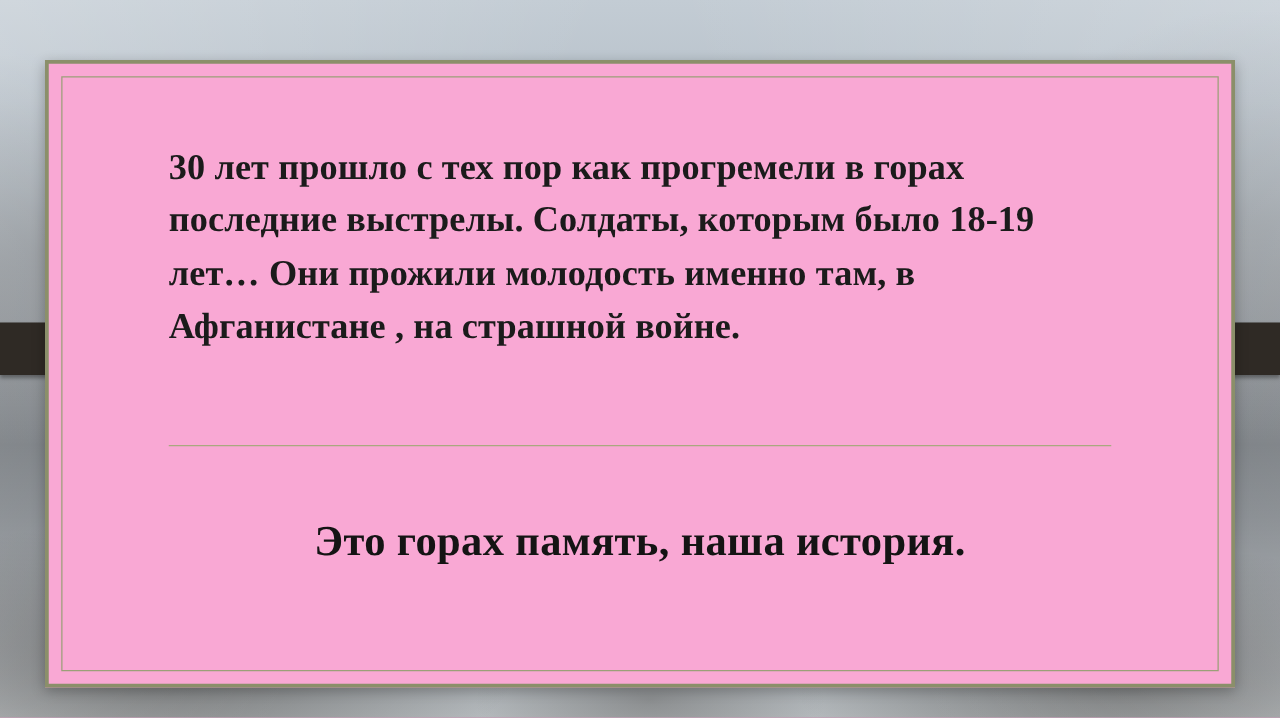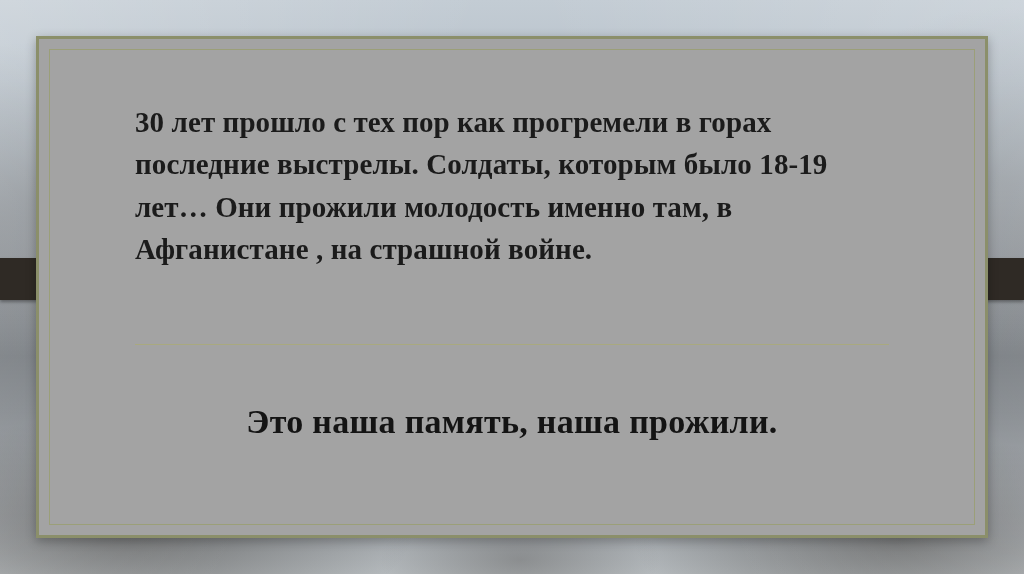--- a/index.html
+++ b/index.html
@@ -65,24 +65,24 @@
     background: #2f2a25;
     box-shadow: 0 2px 3px rgba(0,0,0,0.35);
   }
   .ribbon-left  { left: 0; }
   .ribbon-right { right: 0; }
 
   
   .card {
     position: absolute;
     left: 36px;
-    top: 36px;
+    top: 48px;
     width: 952px;
     height: 502px;
-    background: #a3a3a3;
+    background: #f9a8d4;
     box-sizing: border-box;
     border: 3px solid #8b8f6a;
     box-shadow: 0 3px 10px rgba(0,0,0,0.28);
   }
   .card-inner-border {
     position: absolute;
     left: 10px;
     top: 10px;
     right: 10px;
     bottom: 10px;
@@ -136,17 +136,17 @@
   <div class="ribbon ribbon-right"></div>
 
   <div class="card">
     <div class="card-inner-border"></div>
 
     <div class="content">
       <p class="body-text">30 лет прошло с тех пор как прогремели в горах последние выстрелы. Солдаты, которым было 18-19 лет… Они прожили молодость именно там, в Афганистане , на страшной войне.</p>
 
       <div class="divider"></div>
 
-      <div class="headline">Это наша память, наша прожили.</div>
+      <div class="headline">Это горах память, наша история.</div>
     </div>
   </div>
 
 </div>
 
 </body></html>

